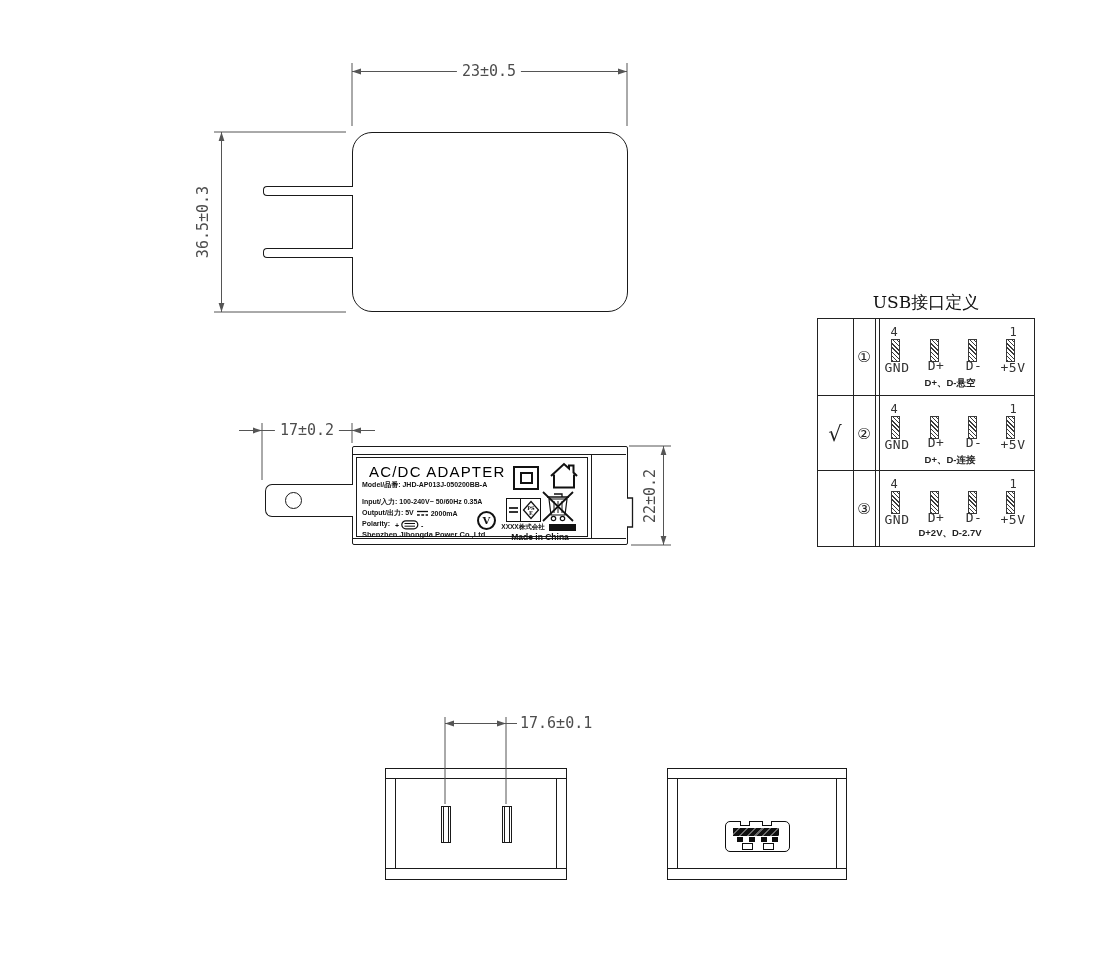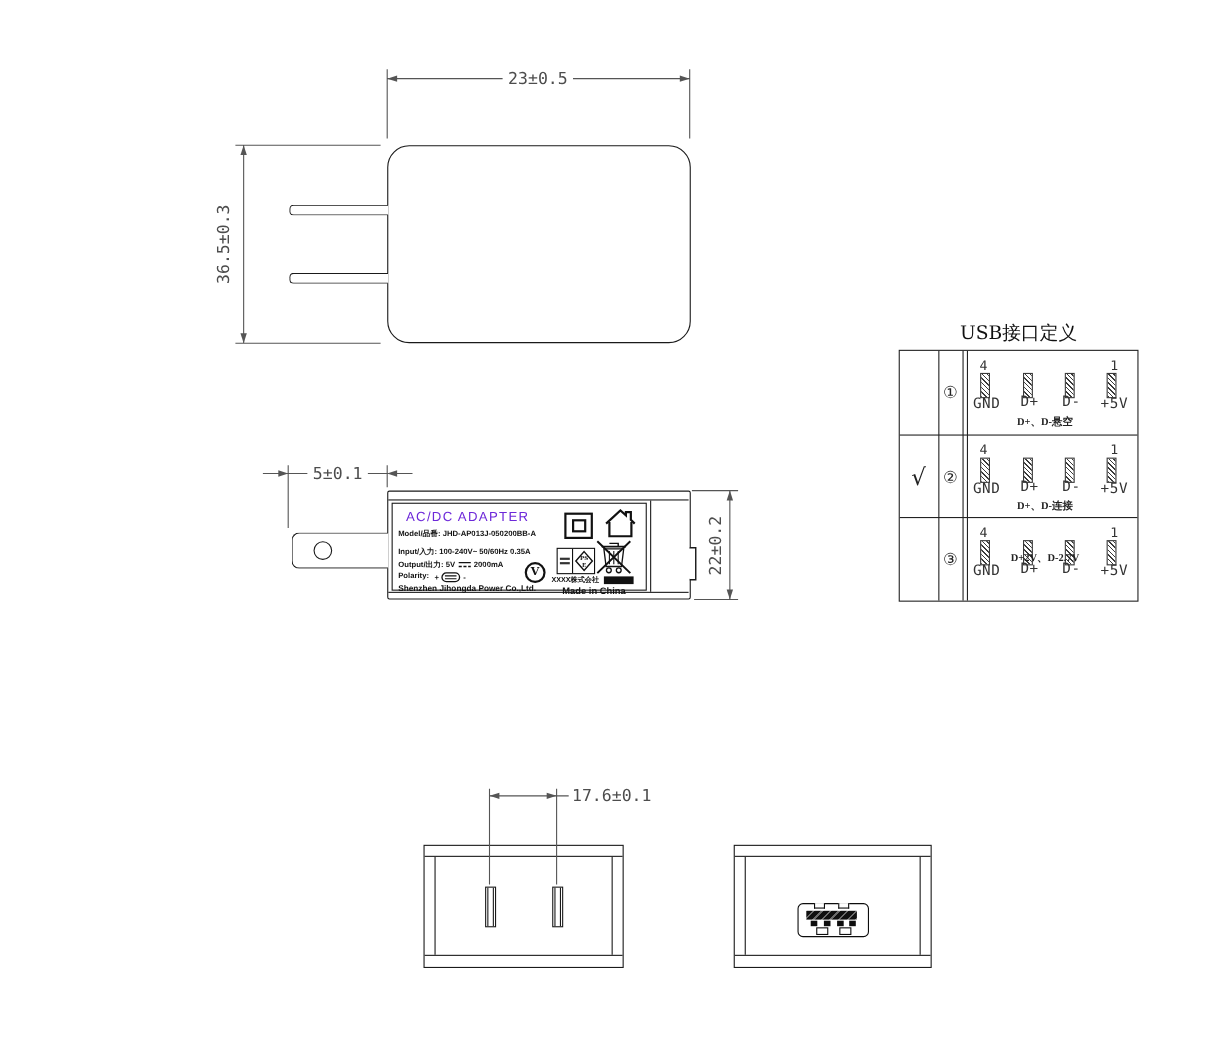--- a/index.html
+++ b/index.html
@@ -8,40 +8,40 @@
   .abs{position:absolute;box-sizing:border-box;}
   .outline{position:absolute;box-sizing:border-box;border:1.4px solid #1a1a1a;background:#fff;}
   .line{position:absolute;background:#1a1a1a;}
   .tline{position:absolute;background:#222;}
   svg.overlay{position:absolute;left:0;top:0;z-index:4;pointer-events:none;}
   .dim-text{position:absolute;font-family:"DejaVu Sans Mono",monospace;font-size:15px;color:#4d4d4d;
             background:#fff;white-space:nowrap;padding:0 5px;transform:translate(-50%,-50%);z-index:5;}
   .dim-text.rot{transform:translate(-50%,-50%) rotate(-90deg);}
   .dim-text.left-anchor{transform:translate(0,-50%);padding:0 2px;}
   .lbl{position:absolute;font-family:"Liberation Sans",sans-serif;font-weight:600;font-size:7px;color:#111;white-space:nowrap;}
-  .lbl-title{font-size:12px;letter-spacing:1.2px;font-weight:500;color:#6d28d9;}
+  .lbl-title{font-size:15px;letter-spacing:1.2px;font-weight:500;color:#000000;}
   .flexrow{display:flex;align-items:center;gap:2px;}
   .vmark{position:absolute;width:15px;height:15px;border:2px solid #111;border-radius:50%;
          display:flex;align-items:center;justify-content:center;
          font-family:"DejaVu Serif",serif;font-weight:bold;font-size:10px;color:#111;background:#fff;}
   .class2{position:absolute;width:22px;height:20px;border:2.3px solid #111;display:flex;align-items:center;justify-content:center;background:#fff;}
   .class2-inner{width:9px;height:8px;border:2px solid #111;}
   .pse-box{position:absolute;width:33px;height:22px;border:1.3px solid #111;display:flex;background:#fff;}
   .pse-left{width:13px;border-right:1.2px solid #111;display:flex;flex-direction:column;justify-content:center;align-items:center;gap:2px;}
   .pse-left .smudge{width:9px;height:1.6px;background:#333;}
   .pse-right{flex:1;display:flex;align-items:center;justify-content:center;}
   .tiny-text{position:absolute;font-family:Liberation Sans, sans-serif;font-weight:700;color:#111;white-space:nowrap;transform:translateX(-50%);}
   .blackbar{position:absolute;background:#111;}
   .tbl-title{position:absolute;font-family:"DejaVu Serif",serif;font-size:17px;color:#111;transform:translateX(-50%);white-space:nowrap;}
   .pin{position:absolute;width:7px;height:21px;border:1px solid #3a3a3a;
        background:repeating-linear-gradient(45deg,#3a3a3a 0 1px,#fff 1px 3px);}
   .pinlbl{position:absolute;font-family:"DejaVu Sans Mono",monospace;font-size:13px;color:#333;
           transform:translateX(-50%);letter-spacing:.5px;white-space:nowrap;}
   .pin-num{position:absolute;font-family:"DejaVu Sans Mono",monospace;font-size:12px;color:#333;transform:translateX(-50%);}
-  .caption{position:absolute;font-family:Liberation Serif, serif;font-size:9.5px;font-weight:600;color:#222;
+  .caption{position:absolute;font-family:Liberation Sans, sans-serif;font-size:9.5px;font-weight:600;color:#222;
            transform:translateX(-50%);white-space:nowrap;}
   .circled{position:absolute;font-family:"DejaVu Sans",sans-serif;font-size:15px;color:#222;transform:translate(-50%,-50%);}
   .check{position:absolute;font-family:"DejaVu Sans",sans-serif;font-size:21px;color:#222;transform:translate(-50%,-50%);}
   .slot{position:absolute;width:8px;height:35px;border:1.2px solid #1a1a1a;background:#fff;}
   .slot-inner{height:100%;margin:0 1px;border-left:1px solid #1a1a1a;border-right:1px solid #1a1a1a;box-sizing:border-box;}
   .usb-port{position:absolute;width:63px;height:29px;border:1.6px solid #0d0d0d;border-radius:5px;background:#fff;}
   .usb-tongue{position:absolute;background:repeating-linear-gradient(135deg,#101010 0 4px,#6a6a6a 4px 5.5px);}
   .usb-contact{position:absolute;width:6px;height:5px;background:#0d0d0d;}
   .usb-tab{position:absolute;width:9px;height:5px;border:1px solid #0d0d0d;background:#fff;}
   .usb-notch{position:absolute;width:8px;height:4px;border:1px solid #0d0d0d;border-top:none;background:#fff;}
@@ -170,21 +170,21 @@
     <div class="pin-num" style="left:894px;top:477px;">4</div>
     <div class="pin-num" style="left:1013px;top:477px;">1</div>
     <div class="pin" style="left:891px;top:491px;"></div>
     <div class="pin" style="left:930px;top:491px;"></div>
     <div class="pin" style="left:968px;top:491px;"></div>
     <div class="pin" style="left:1006px;top:491px;"></div>
     <div class="pinlbl" style="left:897px;top:512px;">GND</div>
     <div class="pinlbl" style="left:936px;top:510px;">D+</div>
     <div class="pinlbl" style="left:974px;top:510px;">D-</div>
     <div class="pinlbl" style="left:1013px;top:512px;">+5V</div>
-    <div class="caption" style="left:950px;top:501px;">D+2V、D-2.7V</div>
+    <div class="caption" style="left:950px;top:527px;">D+2V、D-2.7V</div>
   </div>
 
   <div class="outline" style="left:385px;top:768px;width:182px;height:112px;border-width:1.3px;"></div>
   <div class="line" style="left:386px;top:778px;width:180px;height:1px;"></div>
   <div class="line" style="left:386px;top:868px;width:180px;height:1px;"></div>
   <div class="line" style="left:395px;top:779px;width:1px;height:89px;"></div>
   <div class="line" style="left:556px;top:779px;width:1px;height:89px;"></div>
   <div class="slot" style="left:441px;top:806px;">
     <div class="slot-inner"></div>
   </div>
@@ -233,17 +233,17 @@
       <polygon points="352,430.5 361,427.6 361,433.4"></polygon>
       <polygon points="663.5,446 660.6,455 666.4,455"></polygon>
       <polygon points="663.5,545 660.6,536 666.4,536"></polygon>
       <polygon points="445,723.5 454,720.6 454,726.4"></polygon>
       <polygon points="506,723.5 497,720.6 497,726.4"></polygon>
     </g>
   </svg>
 
   <div class="dim-text" style="left:489px;top:71px;">23±0.5</div>
   <div class="dim-text rot" style="left:203px;top:222px;">36.5±0.3</div>
-  <div class="dim-text" style="left:307px;top:430px;">5±0.1</div>
+  <div class="dim-text" style="left:307px;top:430px;">17±0.2</div>
   <div class="dim-text rot" style="left:650px;top:496px;">22±0.2</div>
   <div class="dim-text left-anchor" style="left:518px;top:723px;">17.6±0.1</div>
 
 </div>
 
 </body></html>

